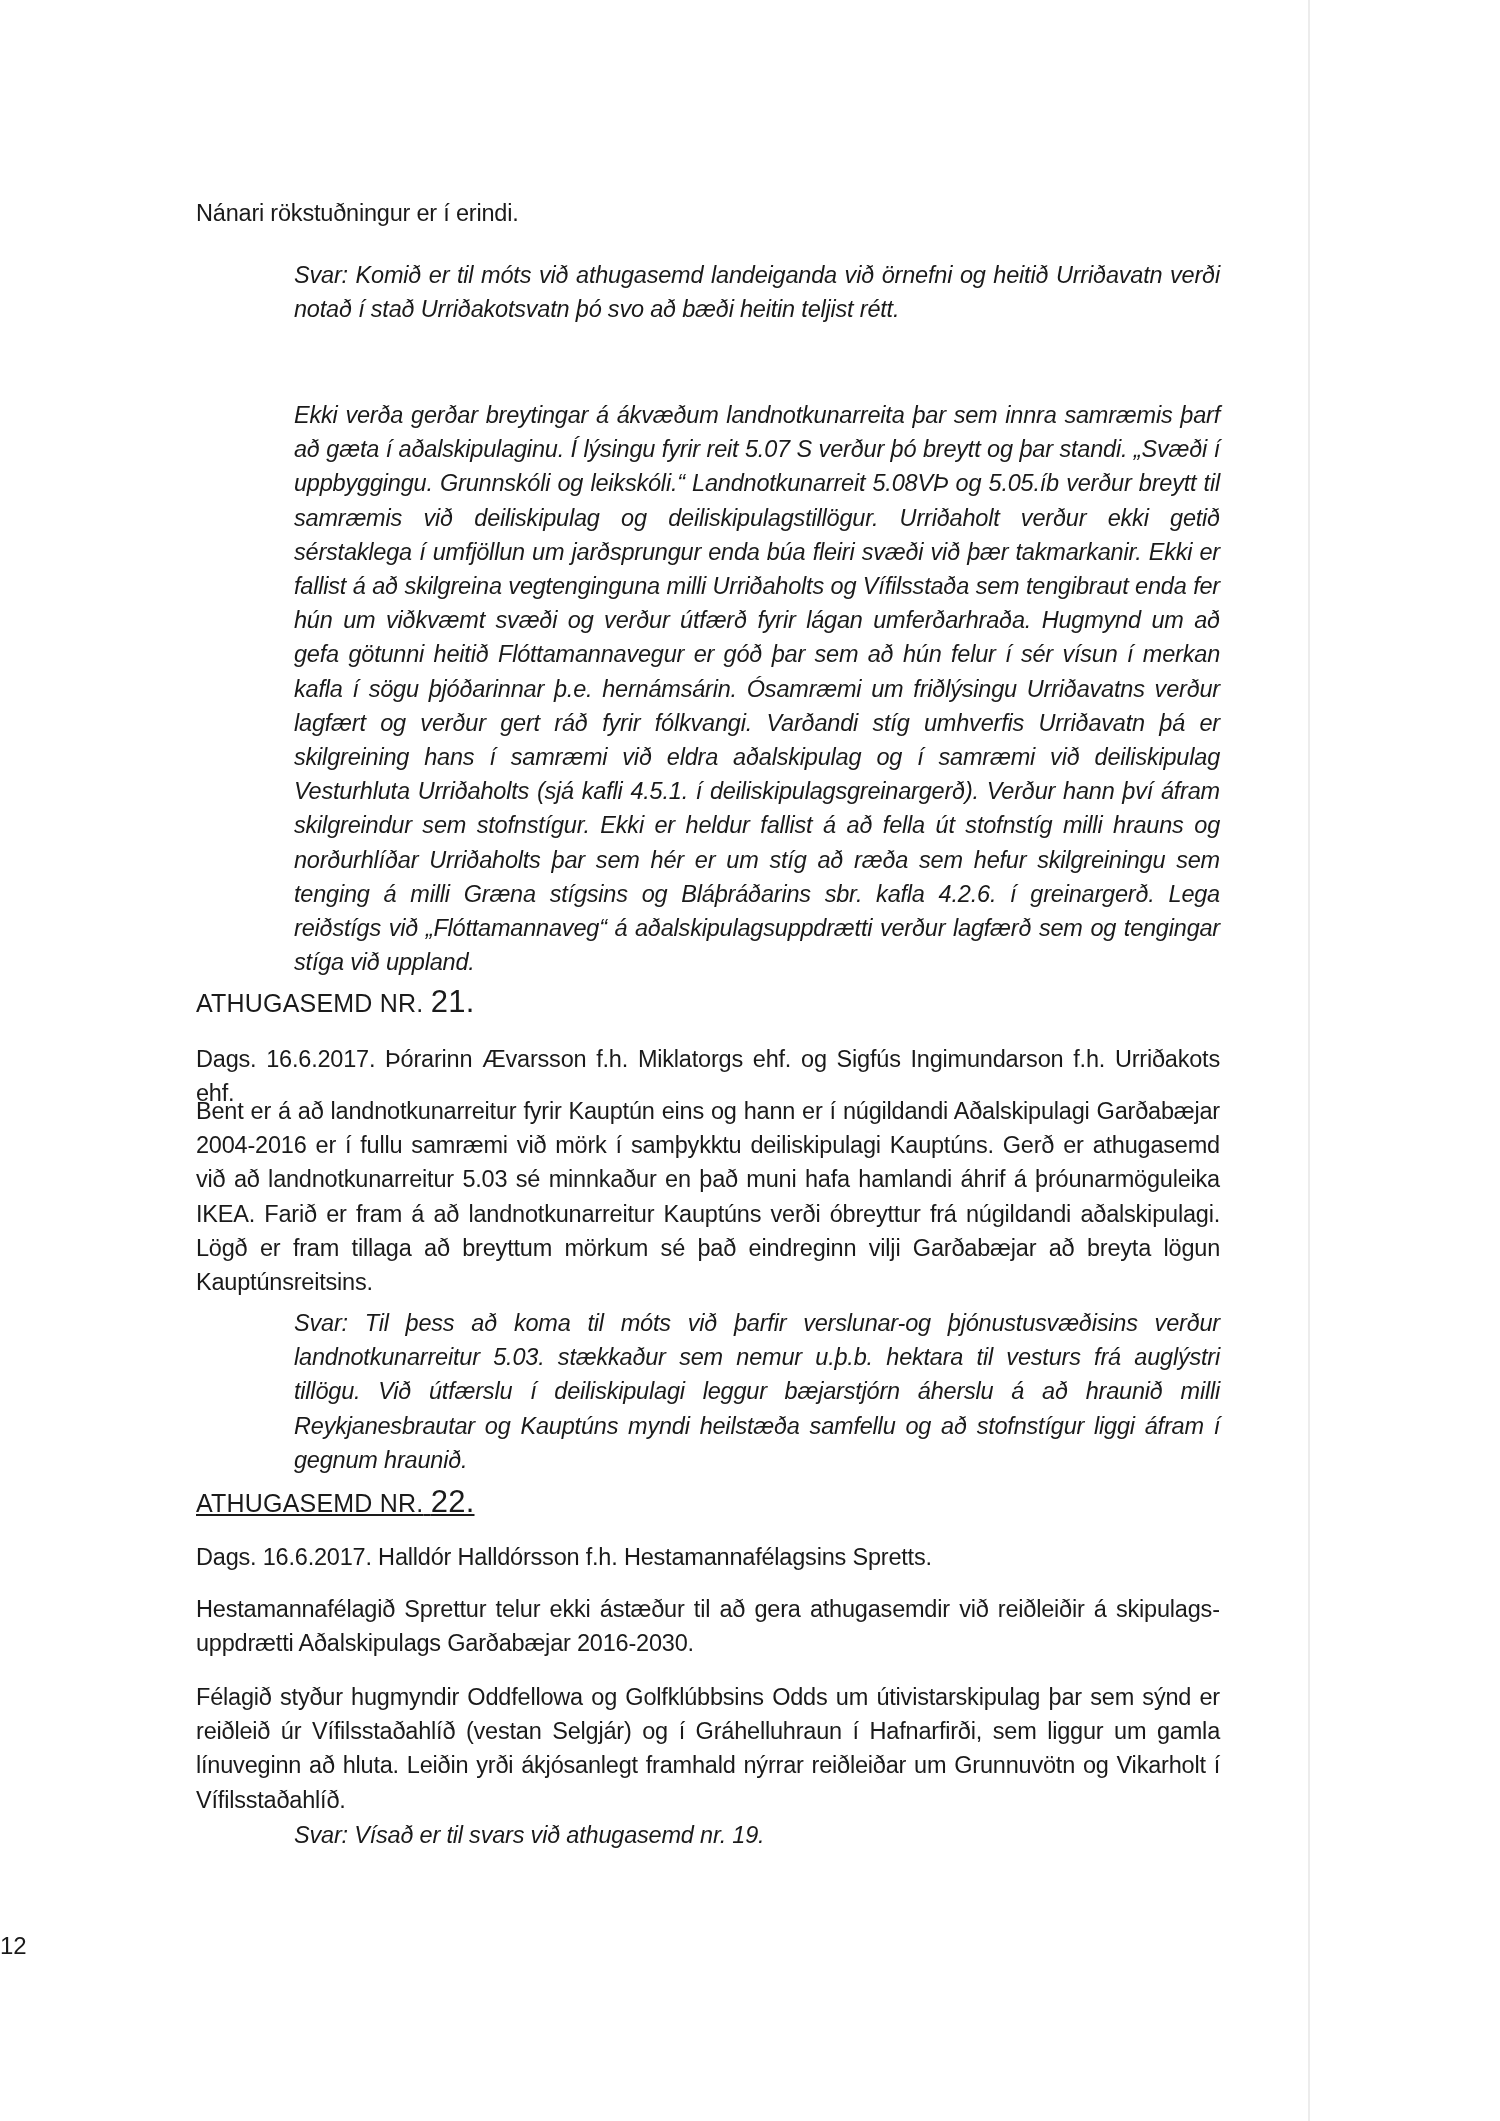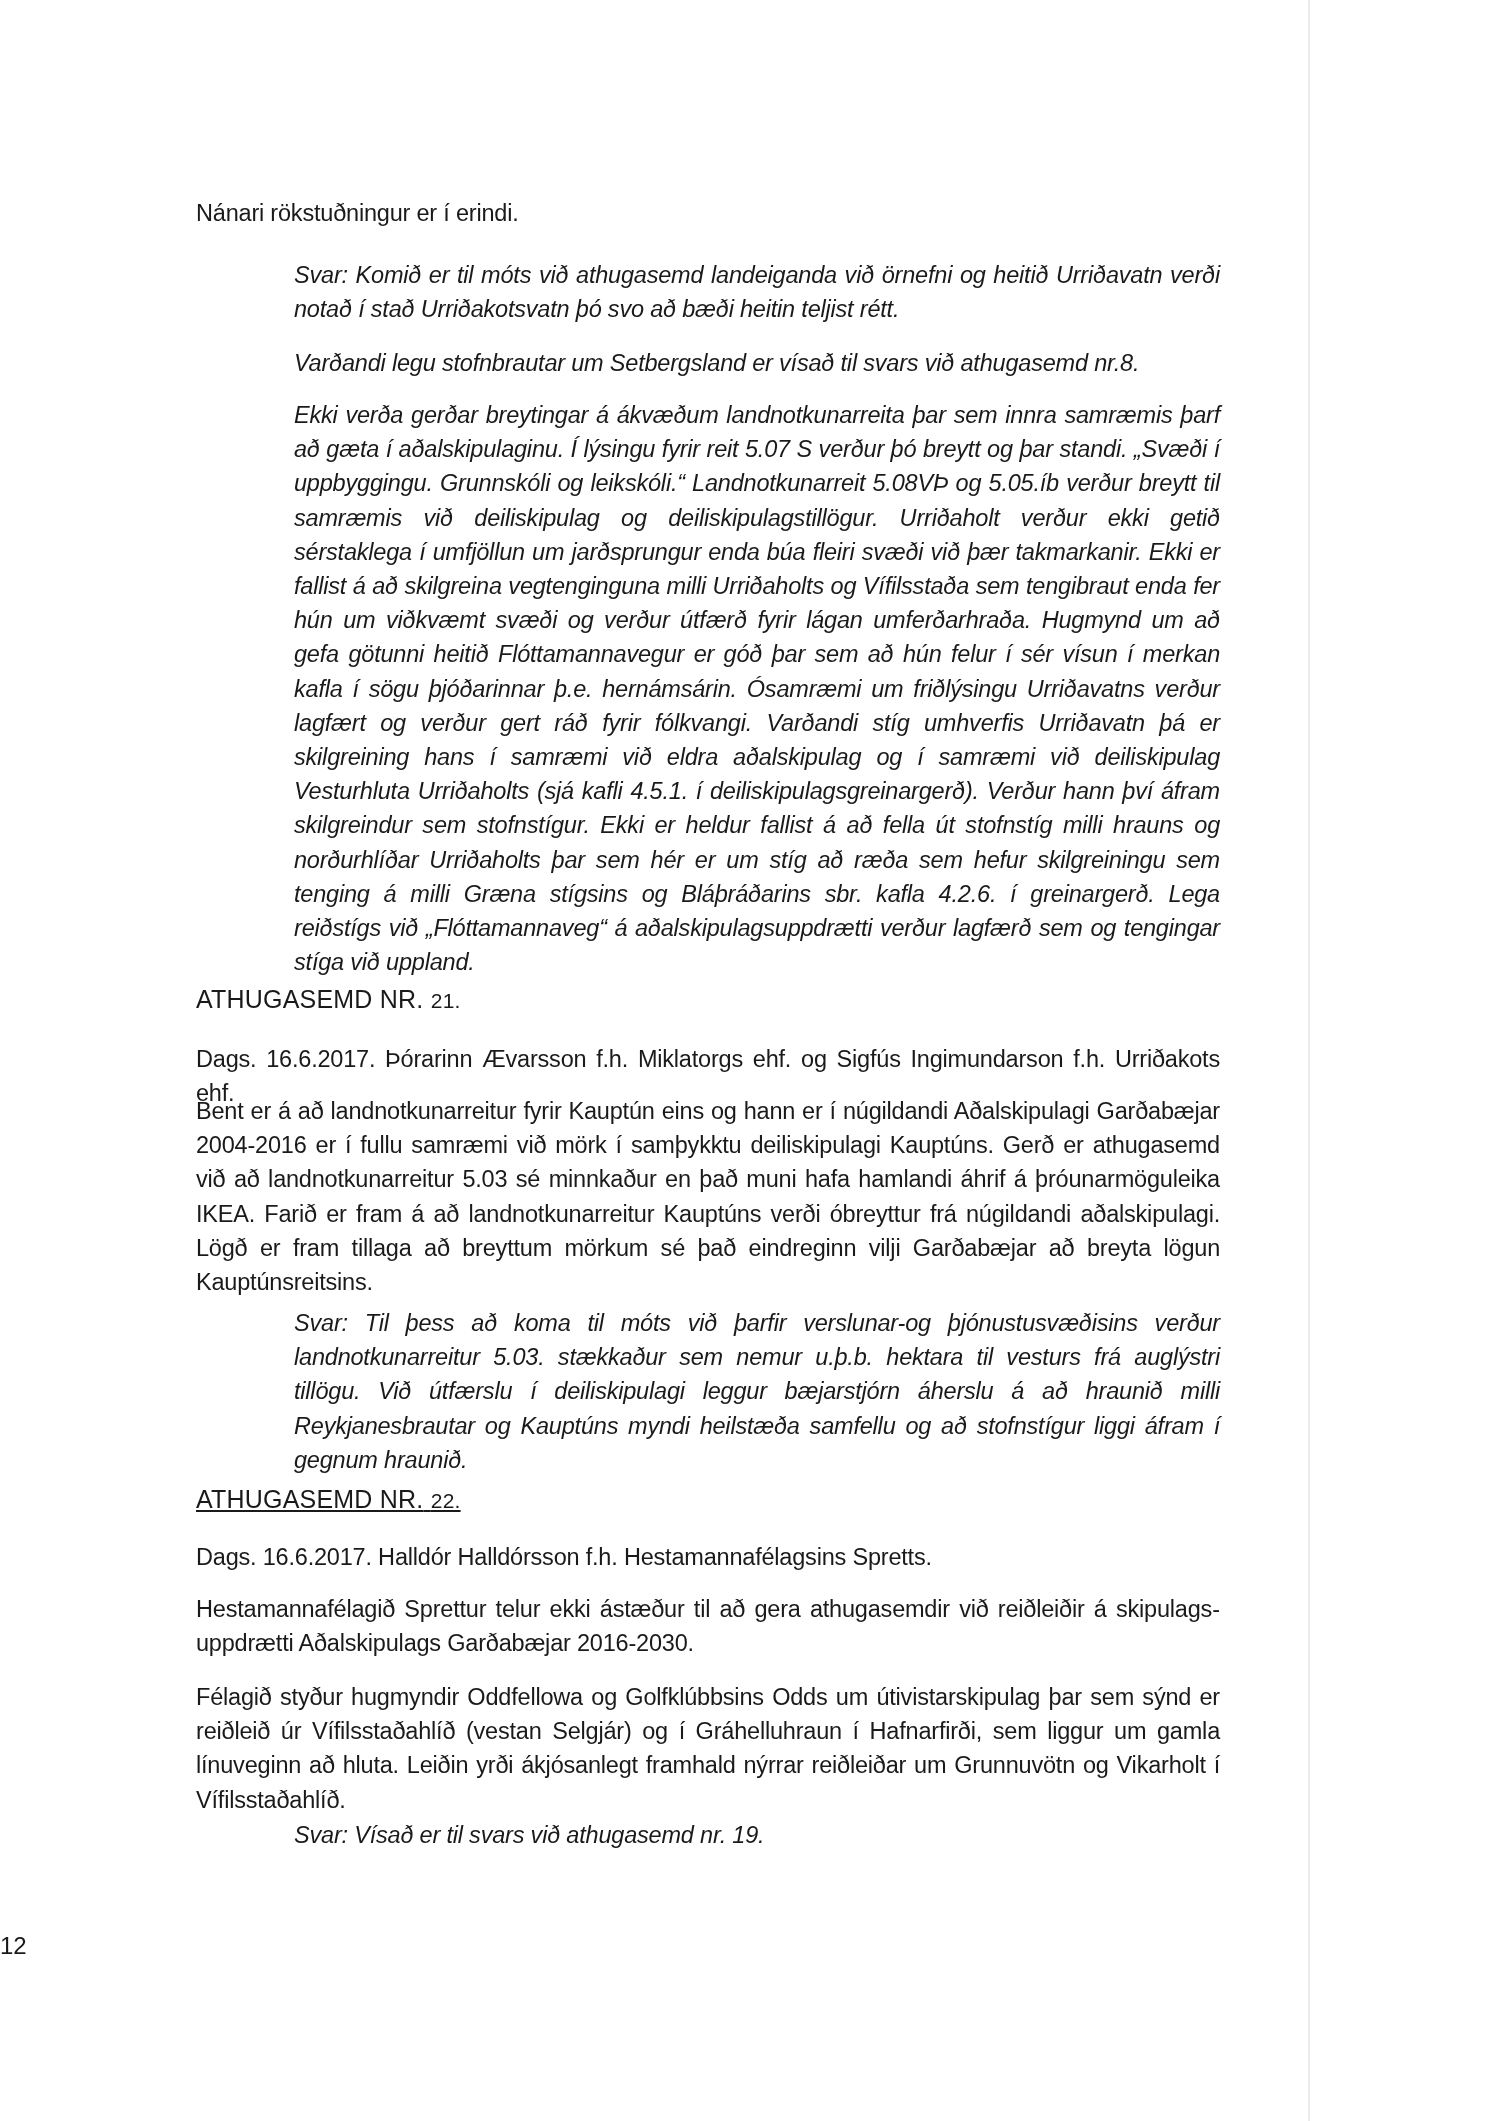--- a/index.html
+++ b/index.html
@@ -5,33 +5,32 @@
   html, body { margin:0; padding:0; background:#ffffff; }
   body { width:1500px; height:2121px; position:relative; overflow:hidden;
          font-family:"Liberation Sans", sans-serif; color:#1a1a1a; }
   .page { position:absolute; left:0; top:0; width:1316px; height:2121px; background:#fff; }
   .edge { position:absolute; right:6px; top:0; width:2px; height:2121px; background:#ececec; }
   .p { position:absolute; left:196px; width:1024px; font-size:23.5px; line-height:34.2px;
        text-align:justify; margin:0; letter-spacing:-0.2px; }
   .i { left:294px; width:926px; font-style:italic; }
   .h { position:absolute; left:196px; font-size:26px; letter-spacing:0.2px; margin:0; }
   .h .sc { font-size:25px; }
-  .h .num { font-size:21px;margin-top:40px; }
+  .h .num { font-size:31px;margin-top:40px; }
   .pnum { position:absolute; left:0; width:1500px; top:1932px; font-size:24px; }
 </style>
 </head>
 <body>
 
 <div class="page">
   <div class="edge"></div>
 
   <p class="p" style="top:196px;">Nánari rökstuðningur er í erindi.</p>
 
   <p class="p i" style="top:258px;">Svar: Komið er til móts við athugasemd landeiganda við örnefni og heitið Urriðavatn verði notað í stað Urriðakotsvatn þó svo að bæði heitin teljist rétt.</p>
-  <p class="p i" style="top:346px;">Varðandi legu stofnbrautar um Setbergsland er vísað til svars við athugasemd nr.8.</p>
   <p class="p i" style="top:398px;">Ekki verða gerðar breytingar á ákvæðum landnotkunarreita þar sem innra samræmis þarf að gæta í aðalskipulaginu. Í lýsingu fyrir reit 5.07 S verður þó breytt og þar standi. „Svæði í uppbyggingu. Grunnskóli og leikskóli.“ Landnotkunarreit 5.08VÞ og 5.05.íb verður breytt til samræmis við deiliskipulag og deiliskipulagstillögur. Urriðaholt verður ekki getið sérstaklega í umfjöllun um jarðsprungur enda búa fleiri svæði við þær takmarkanir. Ekki er fallist á að skilgreina vegtenginguna milli Urriðaholts og Vífilsstaða sem tengibraut enda fer hún um viðkvæmt svæði og verður útfærð fyrir lágan umferðarhraða. Hugmynd um að gefa götunni heitið Flóttamannavegur er góð þar sem að hún felur í sér vísun í merkan kafla í sögu þjóðarinnar þ.e. hernámsárin. Ósamræmi um friðlýsingu Urriðavatns verður lagfært og verður gert ráð fyrir fólkvangi. Varðandi stíg umhverfis Urriðavatn þá er skilgreining hans í samræmi við eldra aðalskipulag og í samræmi við deiliskipulag Vesturhluta Urriðaholts (sjá kafli 4.5.1. í deiliskipulagsgreinargerð). Verður hann því áfram skilgreindur sem stofnstígur. Ekki er heldur fallist á að fella út stofnstíg milli hrauns og norðurhlíðar Urriðaholts þar sem hér er um stíg að ræða sem hefur skilgreiningu sem tenging á milli Græna stígsins og Bláþráðarins sbr. kafla 4.2.6. í greinargerð. Lega reiðstígs við „Flóttamannaveg“ á aðalskipu­lagsuppdrætti verður lagfærð sem og tengingar stíga við uppland.</p>
 
   <div class="h" style="top:984px;">
     <span class="sc" style="text-transform:uppercase;">Athugasemd nr.</span>
     <span class="num">21.</span>
   </div>
   <p class="p" style="top:1042px;">Dags. 16.6.2017. Þórarinn Ævarsson f.h. Miklatorgs ehf. og Sigfús Ingimundarson f.h. Urriðakots ehf.</p>
   <p class="p" style="top:1094px;">Bent er á að landnotkunarreitur fyrir Kauptún eins og hann er í núgildandi Aðalskipulagi Garðabæjar 2004-2016 er í fullu samræmi við mörk í samþykktu deiliskipulagi Kauptúns. Gerð er athugasemd við að landnotkunarreitur 5.03 sé minnkaður en það muni hafa hamlandi áhrif á þróunarmöguleika IKEA. Farið er fram á að landnotkunarreitur Kauptúns verði óbreyttur frá núgildandi aðalskipulagi. Lögð er fram tillaga að breyttum mörkum sé það eindreginn vilji Garðabæjar að breyta lögun Kauptúnsreitsins.</p>
   <p class="p i" style="top:1306px;">Svar: Til þess að koma til móts við þarfir verslunar-og þjónustusvæðisins verður landnotkunar­reitur 5.03. stækkaður sem nemur u.þ.b. hektara til vesturs frá auglýstri tillögu. Við útfærslu í deiliskipulagi leggur bæjarstjórn áherslu á að hraunið milli Reykjanesbrautar og Kauptúns myndi heilstæða samfellu og að stofnstígur liggi áfram í gegnum hraunið.</p>
 

